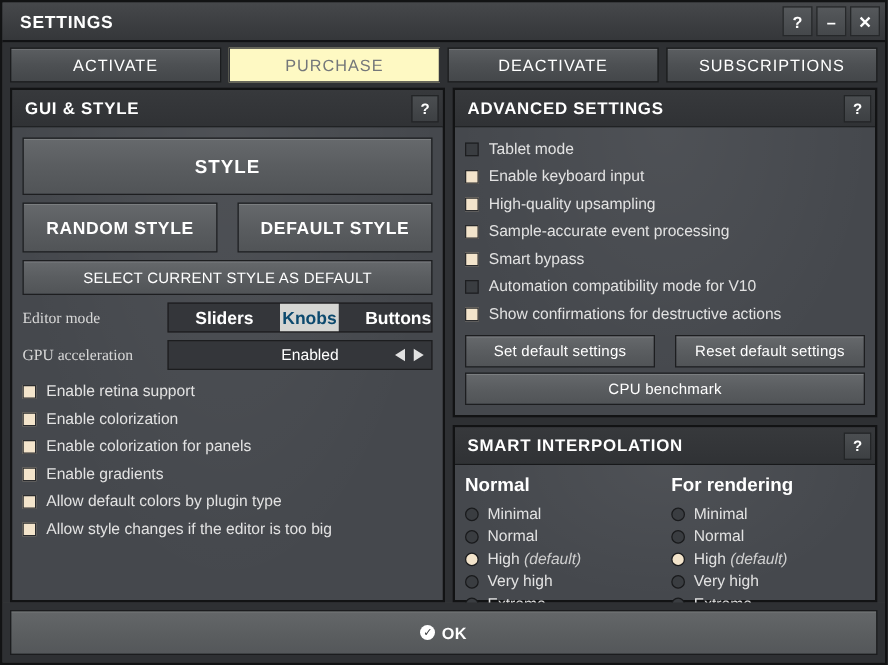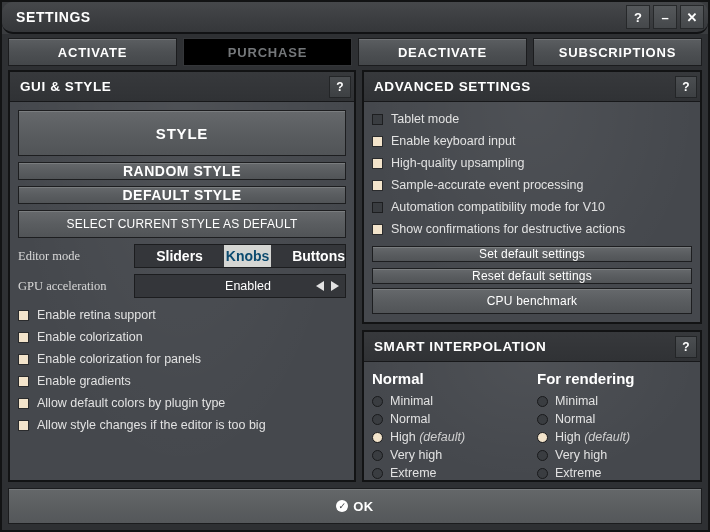--- a/index.html
+++ b/index.html
@@ -26,21 +26,20 @@
 
   
   .titlebar {
     height: 32px;
     background: linear-gradient(180deg, #46484b 0%, #3c3e41 55%, #35373a 100%);
     border-bottom: 2px solid #111214;
     display: flex;
     align-items: center;
     padding: 0 4px 0 14px;
     flex: none;
-    border-radius: 11px;
   }
   .title-text {
     font-size: 14px;
     font-weight: bold;
     letter-spacing: 0.6px;
     color: #ffffff;
     flex: 1;
   }
   .win-btn {
     width: 24px;
@@ -65,29 +64,29 @@
     padding: 4px 6px 2px 6px;
     flex: none;
     background: #2e3033;
   }
   .tab {
     flex: 1;
     display: flex;
     align-items: center;
     justify-content: center;
     font-size: 13px;
-    font-weight: bold;
+    font-weight: normal;
     letter-spacing: 0.8px;
     background: linear-gradient(180deg, #5b5e61 0%, #4d5053 50%, #44474a 100%);
     border: 1px solid #1b1c1e;
     color: #ffffff;
     box-shadow: inset 0 1px 0 rgba(255,255,255,0.12);
   }
   .tab.disabled {
-    background: #000000;
+    background: #fef9c3;
     border: 1px solid #343639;
     color: #74777a;
     box-shadow: none;
   }
 
   
   .body {
     flex: 1;
     display: flex;
     gap: 6px;
@@ -154,21 +153,21 @@
     color: #ffffff;
     display: flex;
     align-items: center;
     justify-content: center;
     font-size: 13px;
     box-shadow: inset 0 1px 0 rgba(255,255,255,0.14);
   }
   .btn.big    { height: 46px; font-size: 15px; font-weight: bold; letter-spacing: 0.8px; }
   .btn.medium { height: 40px; font-size: 14px; font-weight: bold; letter-spacing: 0.5px; }
   .btn.small  { height: 26px; font-size: 12px; letter-spacing: 0.2px; }
-  .btn-row { display: flex; gap: 6px; flex-direction: column; }
+  .btn-row { display: flex; gap: 16px; }
   .btn-row > .btn { flex: 1; }
 
   
   .ctrl-row {
     display: flex;
     align-items: center;
     height: 24px;
     gap: 6px;
   }
   .ctrl-label {
@@ -416,20 +415,24 @@
           </div>
           <div class="chk-row">
             <div class="chk on"></div>
             <div class="chk-label">High-quality upsampling</div>
           </div>
           <div class="chk-row">
             <div class="chk on"></div>
             <div class="chk-label">Sample-accurate event processing</div>
           </div>
           <div class="chk-row">
+            <div class="chk on"></div>
+            <div class="chk-label">Smart bypass</div>
+          </div>
+          <div class="chk-row">
             <div class="chk"></div>
             <div class="chk-label">Automation compatibility mode for V10</div>
           </div>
           <div class="chk-row">
             <div class="chk on"></div>
             <div class="chk-label">Show confirmations for destructive actions</div>
           </div>
 
           <div class="btn-row" style="margin-top:4px">
             <div class="btn small">Set default settings</div>

